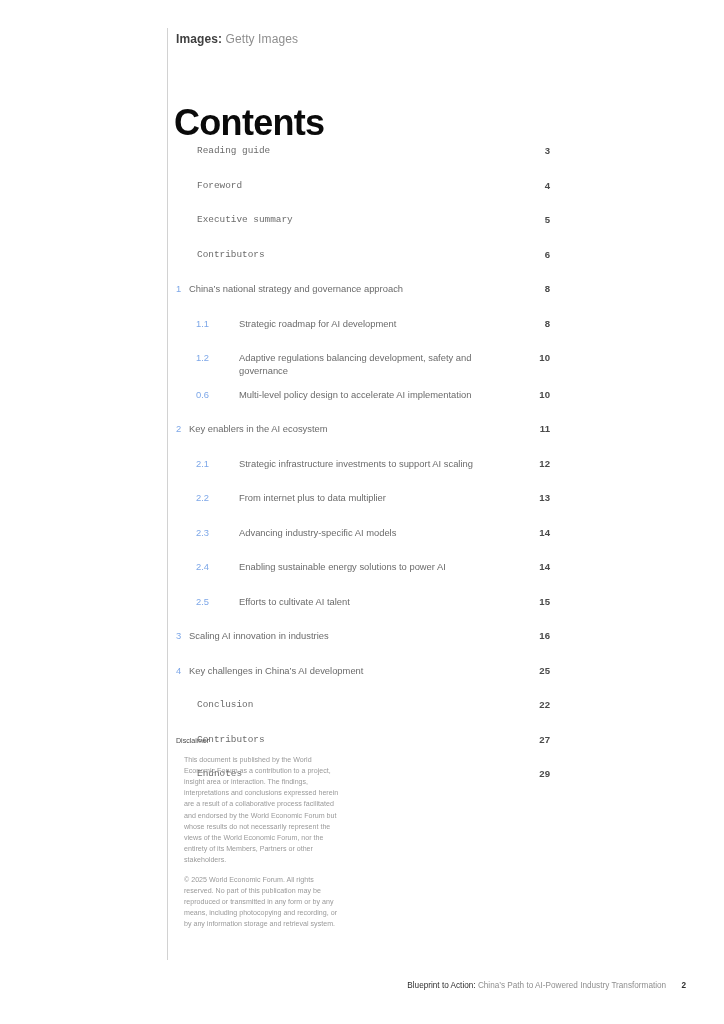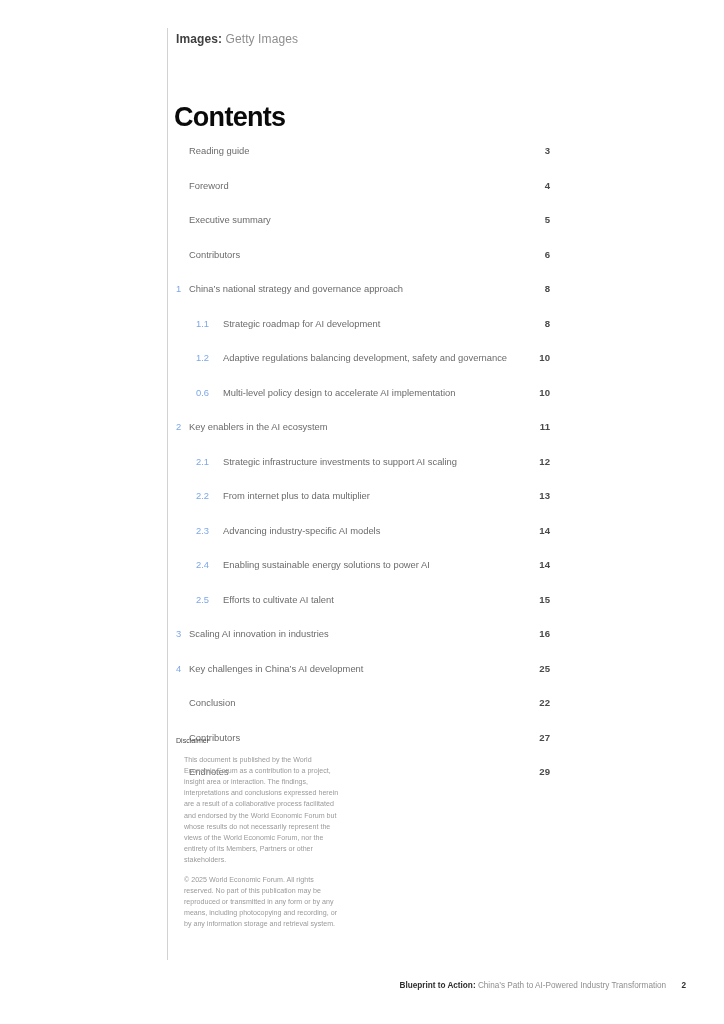--- a/index.html
+++ b/index.html
@@ -42,21 +42,21 @@
   }
   .credit .credit-label {
     font-weight: bold;
     color: #3f3f3f;
   }
 
   .page-title {
     position: absolute;
     left: 174px;
     top: 80px;
-    font-size: 27px;
+    font-size: 36px;
     line-height: 38px;
     font-weight: bold;
     letter-spacing: -0.7px;
     color: #0a0a0a;
   }
 
   
   .toc {
     position: absolute;
     left: 176px;
@@ -79,27 +79,29 @@
     font-size: 9.4px;
     line-height: 13px;
   }
   
   .toc-row.level1 .num {
     width: 13px;
   }
   
   .toc-row.level2 {
     padding-left: 20px;
+    gap: 16px;
   }
   .toc-row.level2 .num {
     width: 27px;
   }
   
   .toc-row.plain .label {
-    margin-left: 0;
+    margin-left: 8px;
+    font-family: Liberation Mono, monospace;
   }
   .toc-row .label {
     flex: 1 1 auto;
     padding-right: 8px;
   }
   .toc-row .pg {
     flex: 0 0 auto;
     width: 22px;
     text-align: right;
     font-weight: bold;
@@ -135,21 +137,21 @@
     position: absolute;
     left: 0;
     top: 981px;
     width: 686px;
     text-align: right;
     font-size: 8.2px;
     color: #8e8e8e;
     white-space: nowrap;
   }
   .footer .f-strong {
-    font-weight: bold;
+    font-weight: normal;
     color: #2e2e2e;
   }
   .footer .f-page {
     font-weight: bold;
     color: #2e2e2e;
     margin-left: 13px;
   }
 </style>
 </head>
 <body>

